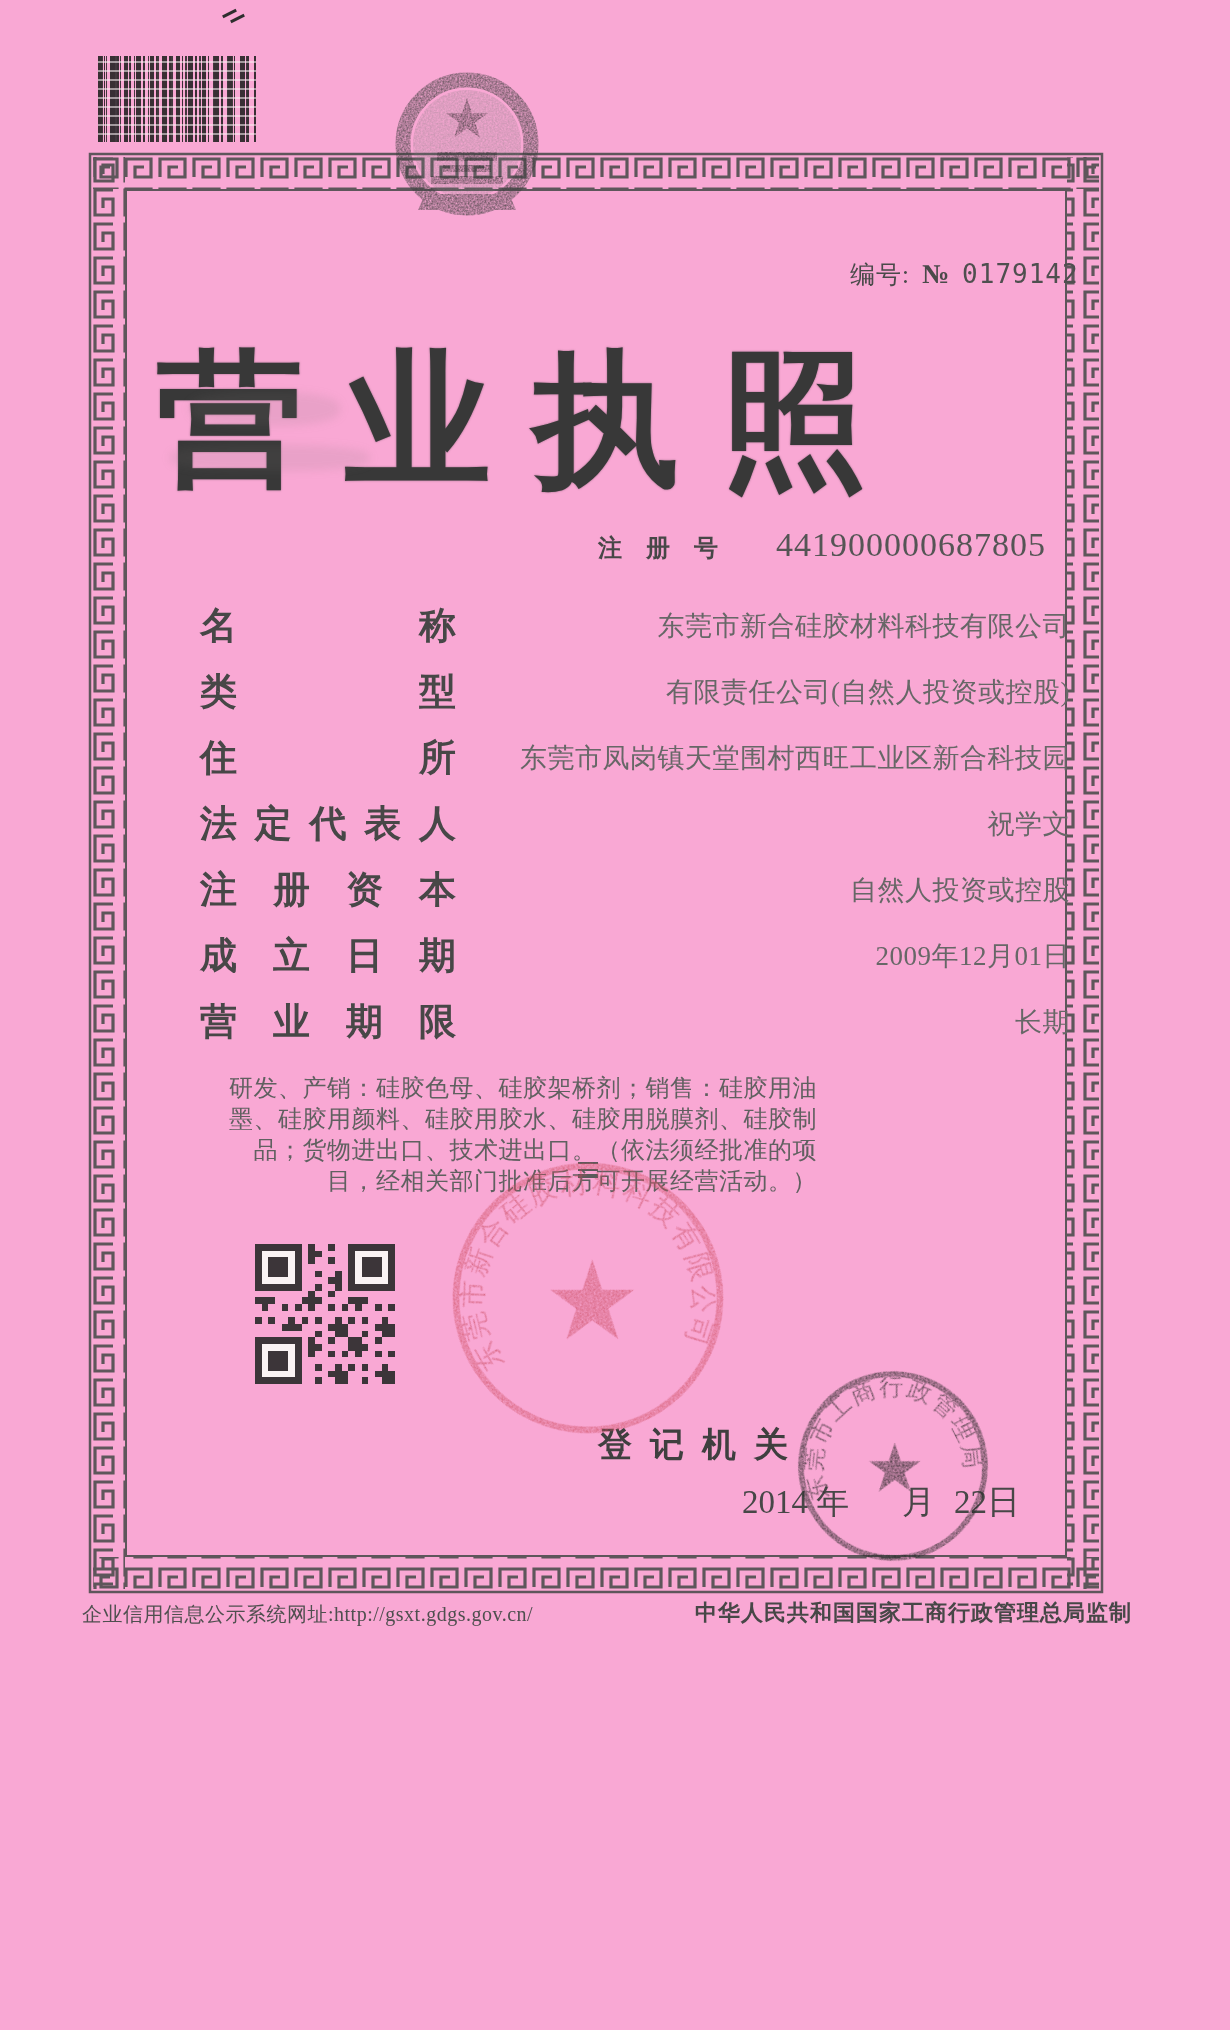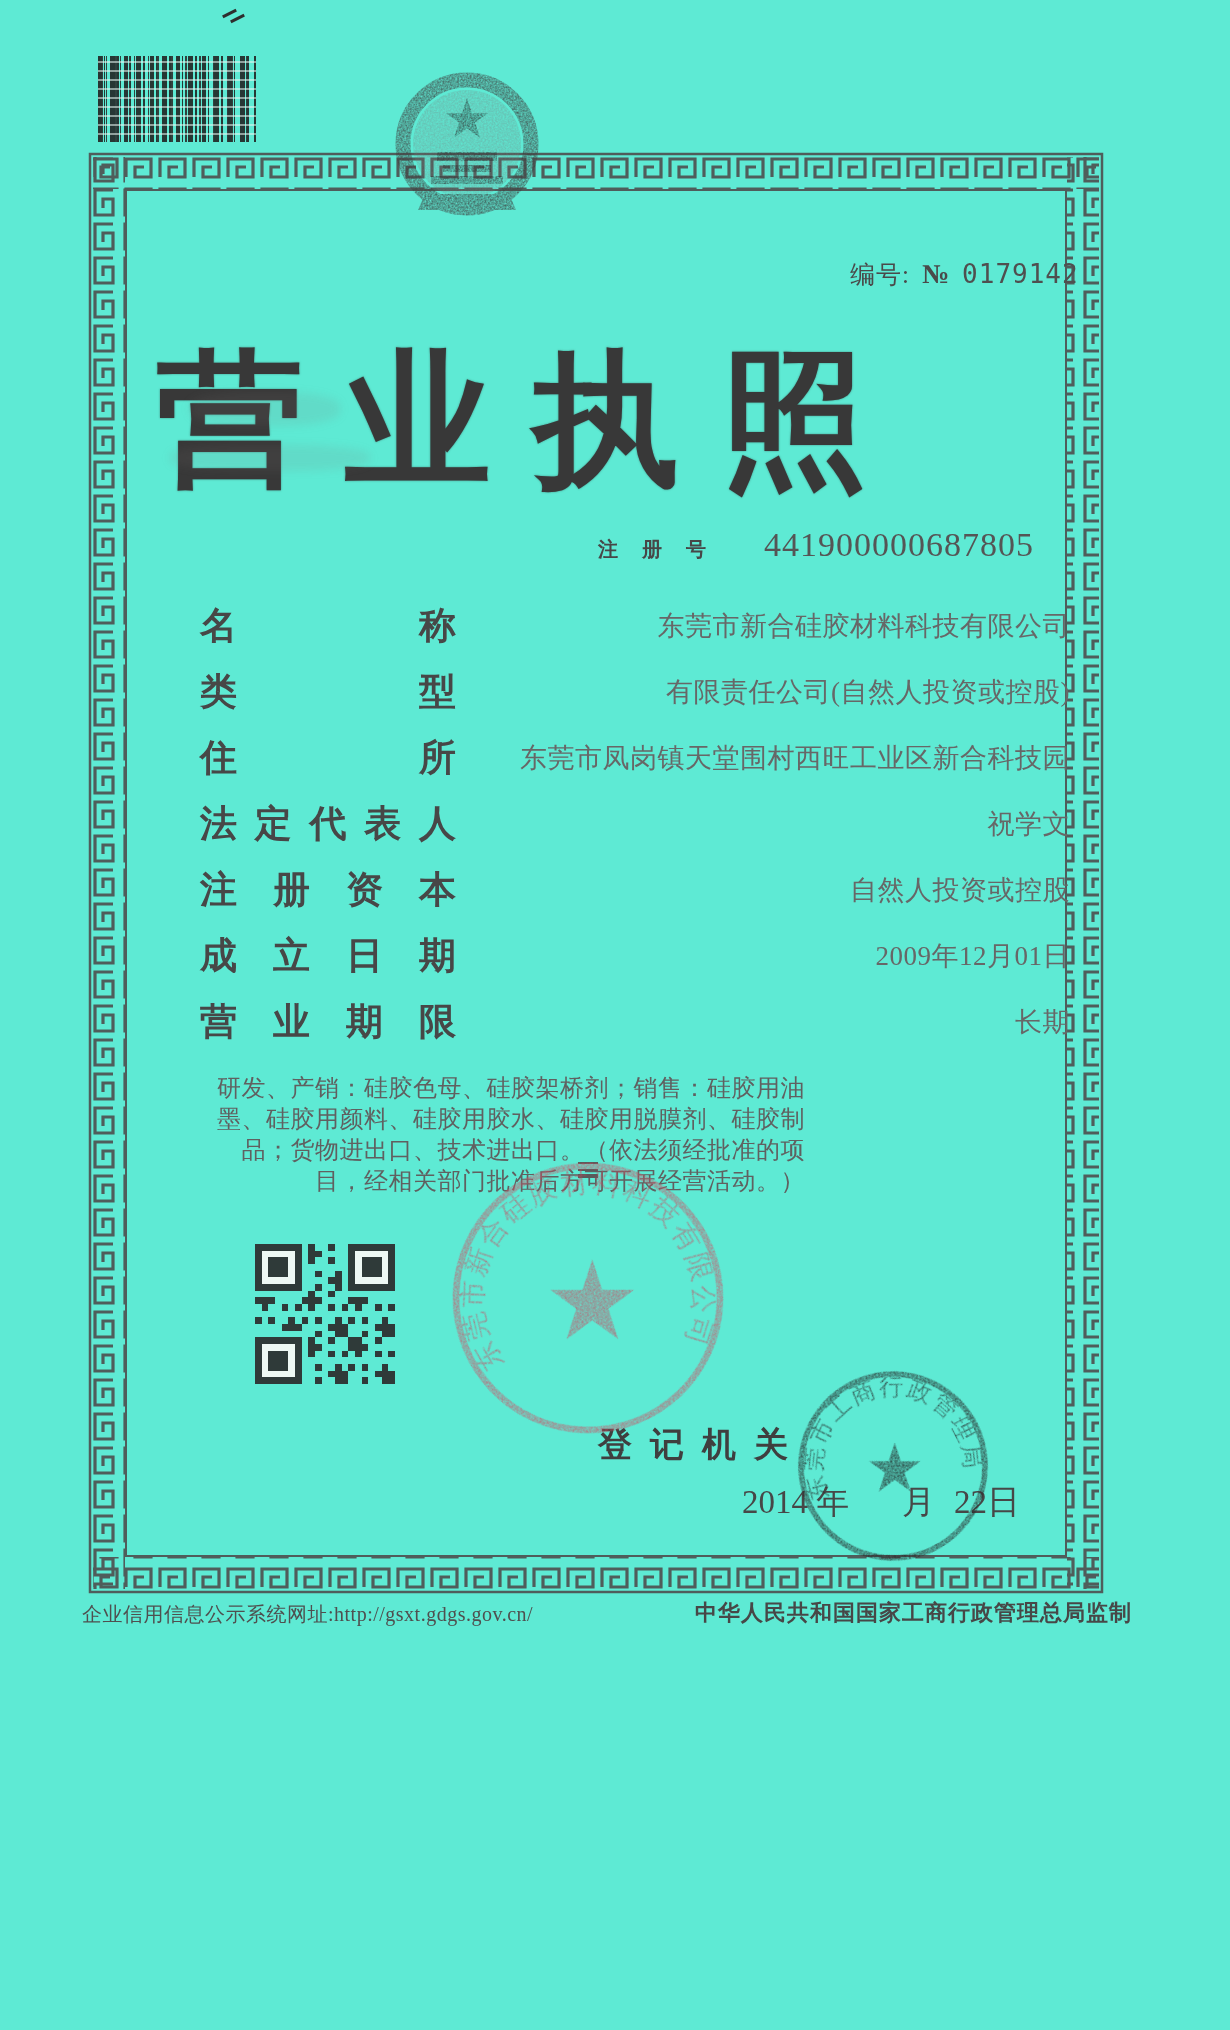--- a/index.html
+++ b/index.html
@@ -1,20 +1,20 @@
 <!DOCTYPE html>
 <html><head>
 <meta charset="utf-8">
 <style>
   html,body{margin:0;padding:0;background:#ffffff;}
   .page{
     position:relative;
     width:1230px;height:2030px;
     margin:0 auto;
-    background:#5eead4;
+    background:#f9a8d4;
     overflow:hidden;
     font-family:"Liberation Serif", serif;
     color:#3c3c3c;
   }
 
   
   .barcode{
     position:absolute;left:98px;top:56px;width:158px;height:86px;
     background-image:
       repeating-linear-gradient(0deg, rgba(251,250,247,0) 0 7px, rgba(251,250,247,.55) 7px 9px),
@@ -46,36 +46,36 @@
     font-size:146px;line-height:180px;font-weight:900;
     color:#383838;letter-spacing:42px;padding-left:42px;box-sizing:border-box;
     text-shadow:0 0 2px rgba(45,45,45,.55);
   }
 
   
   .regno{
     position:absolute;left:598px;top:526px;z-index:2;
     display:flex;align-items:baseline;gap:34px;
   }
-  .regno .rlabel{font-size:20px;color:#474747;letter-spacing:24px;font-weight:600;}
+  .regno .rlabel{font-size:24px;color:#474747;letter-spacing:24px;font-weight:600;}
   .regno .rvalue{font-size:34px;color:#555;letter-spacing:1px;}
 
   
   .fields{position:absolute;left:200px;top:602px;width:870px;z-index:2;}
   .frow{display:flex;align-items:flex-start;margin-bottom:18px;}
   .flabel{
     width:256px;min-width:256px;margin-right:22px;
     font-size:37px;line-height:48px;font-weight:700;color:#474747;
     text-align:justify;text-align-last:justify;
   }
   .fvalue{
     flex:1;font-size:27px;line-height:48px;color:#676767;letter-spacing:.5px;text-align:right;
   }
   .frow.multi .fvalue{
-    font-size:24px;line-height:31px;padding-top:9px;max-width:605px;color:#606060;
+    font-size:24px;line-height:31px;padding-top:9px;max-width:605px;color:#606060;margin-left:12px;
   }
 
   
   .qr{position:absolute;left:255px;top:1244px;z-index:2;opacity:.92;}
 
   
   .red-seal{position:absolute;left:443px;top:1153px;z-index:5;}
   .black-seal{position:absolute;left:793px;top:1366px;z-index:5;}
 
   

